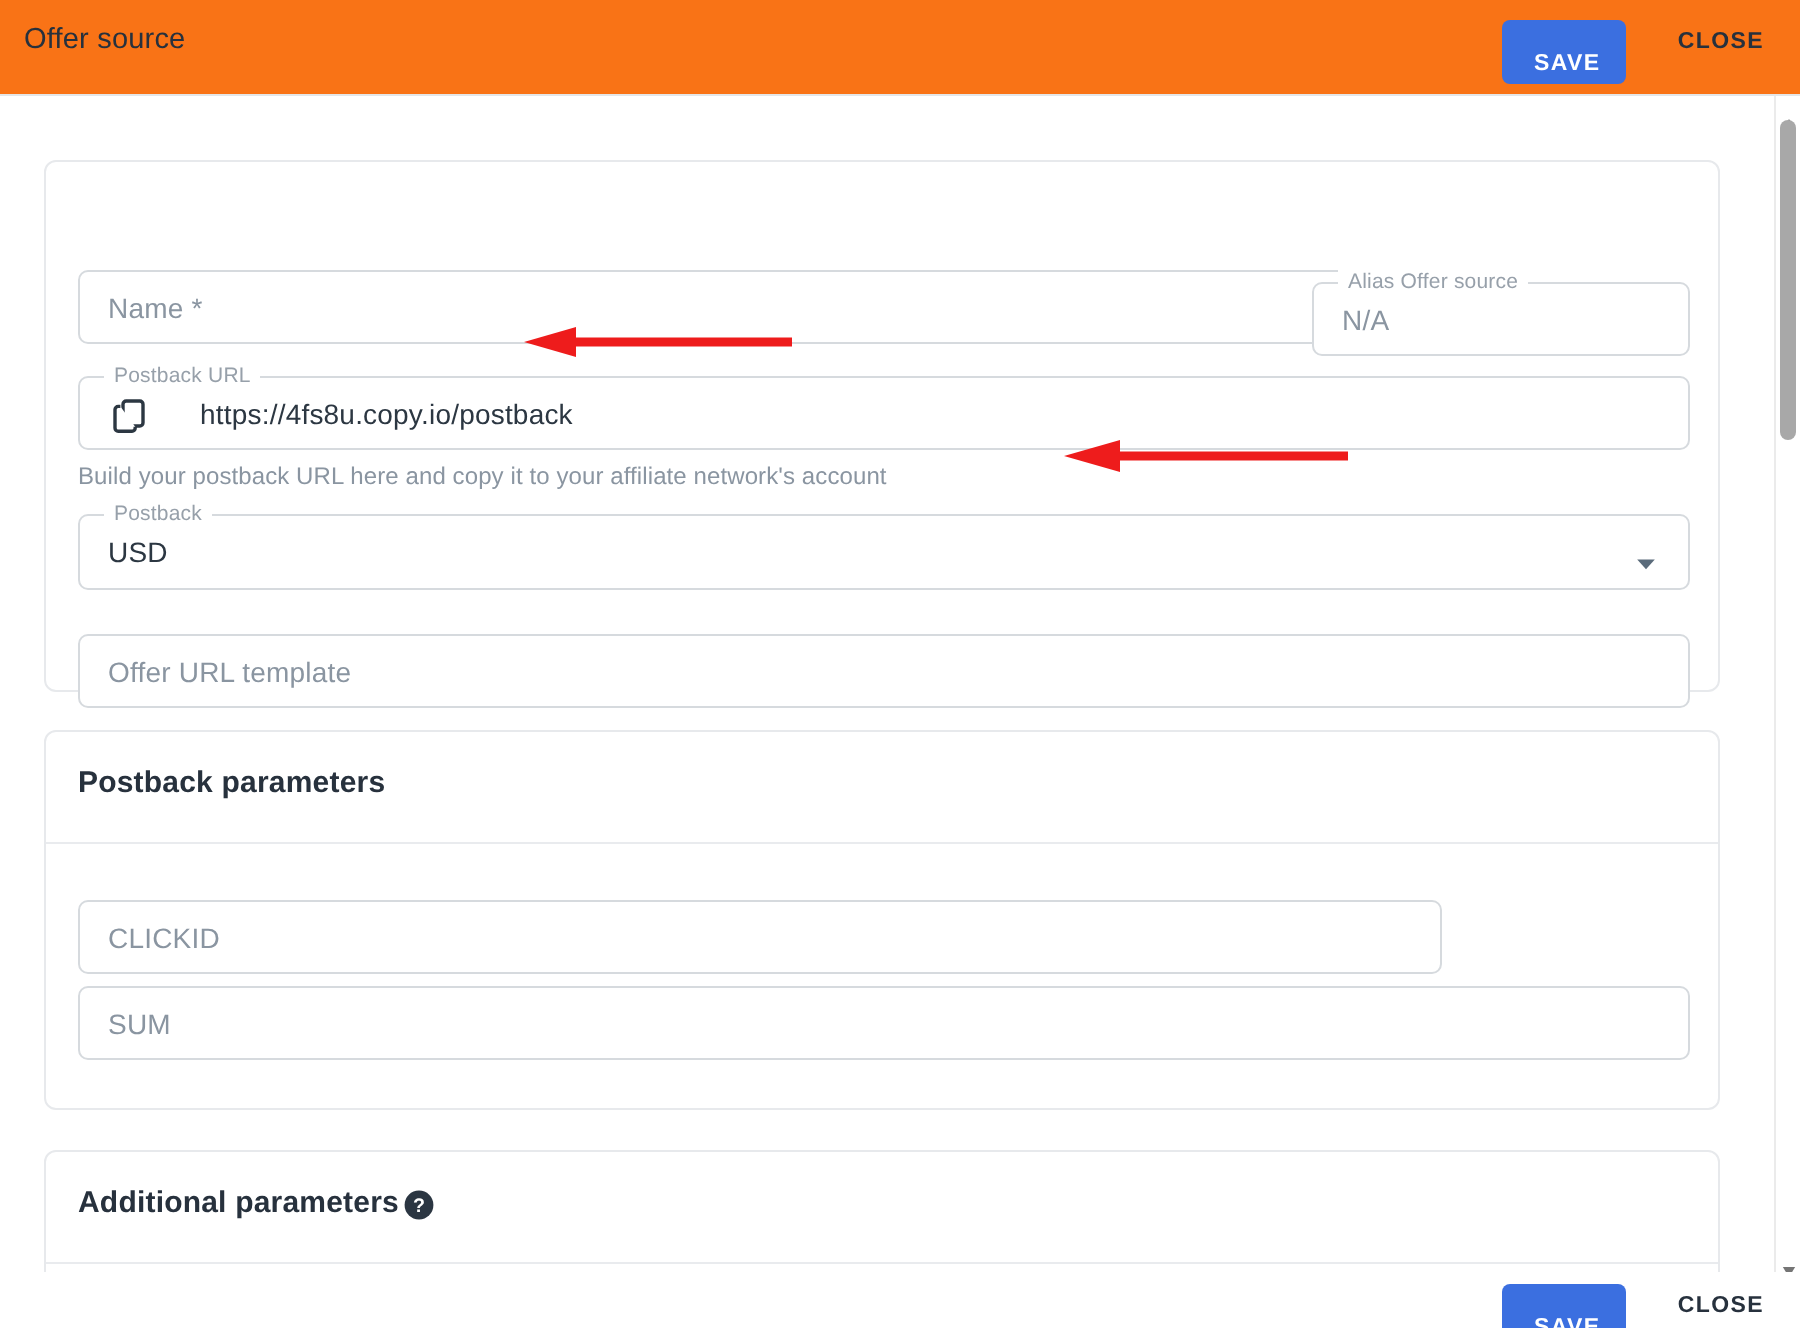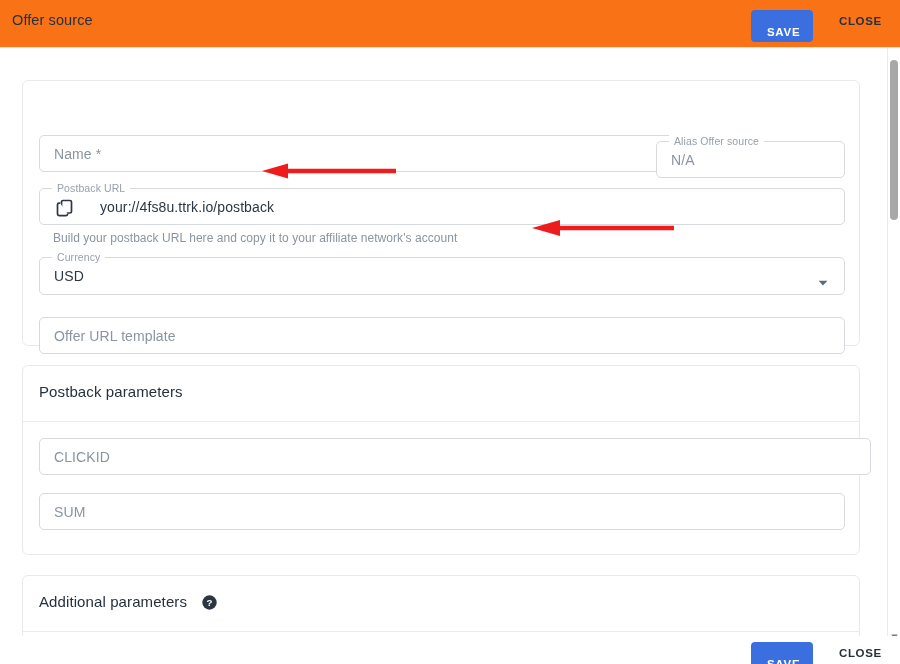--- a/index.html
+++ b/index.html
@@ -97,21 +97,21 @@
     width: 100%;
     height: 56px;
     border-bottom: 1px solid #e9ebee;
     box-sizing: border-box;
   }
   .card-header-title {
     position: absolute;
     left: 16px;
     top: 17px;
     font-size: 15px;
-    font-weight: normal;
+    font-weight: bold;
     color: #27313d;
     letter-spacing: .1px;
   }
   .help-icon {
     position: absolute;
     left: 179px;
     top: 19px;
     width: 15px;
     height: 15px;
     cursor: pointer;
@@ -164,38 +164,37 @@
     height: 19px;
     cursor: pointer;
   }
   .helper-text {
     position: absolute;
     left: 16px;
     top: 150px;
     font-size: 12px;
     color: #8a95a1;
     letter-spacing: .05px;
-    margin-left: 14px;
   }
   
   .f-currency { left: 16px; top: 176px; width: 806px; height: 38px; }
   .f-currency .field-text { color: #2c3742; }
   .dd-arrow {
     position: absolute;
     right: 16px;
     top: 15px;
     width: 10px;
     height: 7px;
     cursor: pointer;
   }
   
   .f-offerurl { left: 16px; top: 236px; width: 806px; height: 37px; }
 
   
-  .f-clickid { left: 16px; top: 72px;  width: 832px; height: 37px; }
+  .f-clickid { left: 16px; top: 84px;  width: 682px; height: 37px; }
   .f-sum     { left: 16px; top: 127px; width: 806px; height: 37px; padding-left: 18px; }
 
   
   .scrollbar-track {
     position: absolute;
     right: 0;
     top: 48px;
     width: 13px;
     height: 588px;
     background: #ffffff;
@@ -272,27 +271,27 @@
     </div>
 
     <div class="field f-postback">
       <span class="float-label">Postback URL</span>
       <span class="copy-icon">
         <svg width="19" height="19" viewBox="0 0 19 19">
           <rect x="5.5" y="2.5" width="10" height="12.5" rx="1.6" fill="none" stroke="#2c3742" stroke-width="1.7"></rect>
           <path d="M4.2 5.2 H3.1 a1.6 1.6 0 0 0 -1.6 1.6 V16 a1.6 1.6 0 0 0 1.6 1.6 H10 a1.6 1.6 0 0 0 1.6 -1.6 v-0.6" fill="#ffffff" stroke="#2c3742" stroke-width="1.7" stroke-linejoin="round"></path>
         </svg>
       </span>
-      <span class="field-text filled">your://4fs8u.ttrk.io/postback</span>
+      <span class="field-text filled">https://4fs8u.copy.io/postback</span>
     </div>
 
     <div class="helper-text">Build your postback URL here and copy it to your affiliate network's account</div>
 
     <div class="field f-currency">
-      <span class="float-label">Currency</span>
+      <span class="float-label">Postback</span>
       <span class="field-text filled">USD</span>
       <span class="dd-arrow">
         <svg width="10" height="7" viewBox="0 0 10 7">
           <path d="M0.6 0.8 L5 5.6 L9.4 0.8 Z" fill="#5a6b7b"></path>
         </svg>
       </span>
     </div>
 
     <div class="field f-offerurl">
       <span class="field-text">Offer URL template</span>

